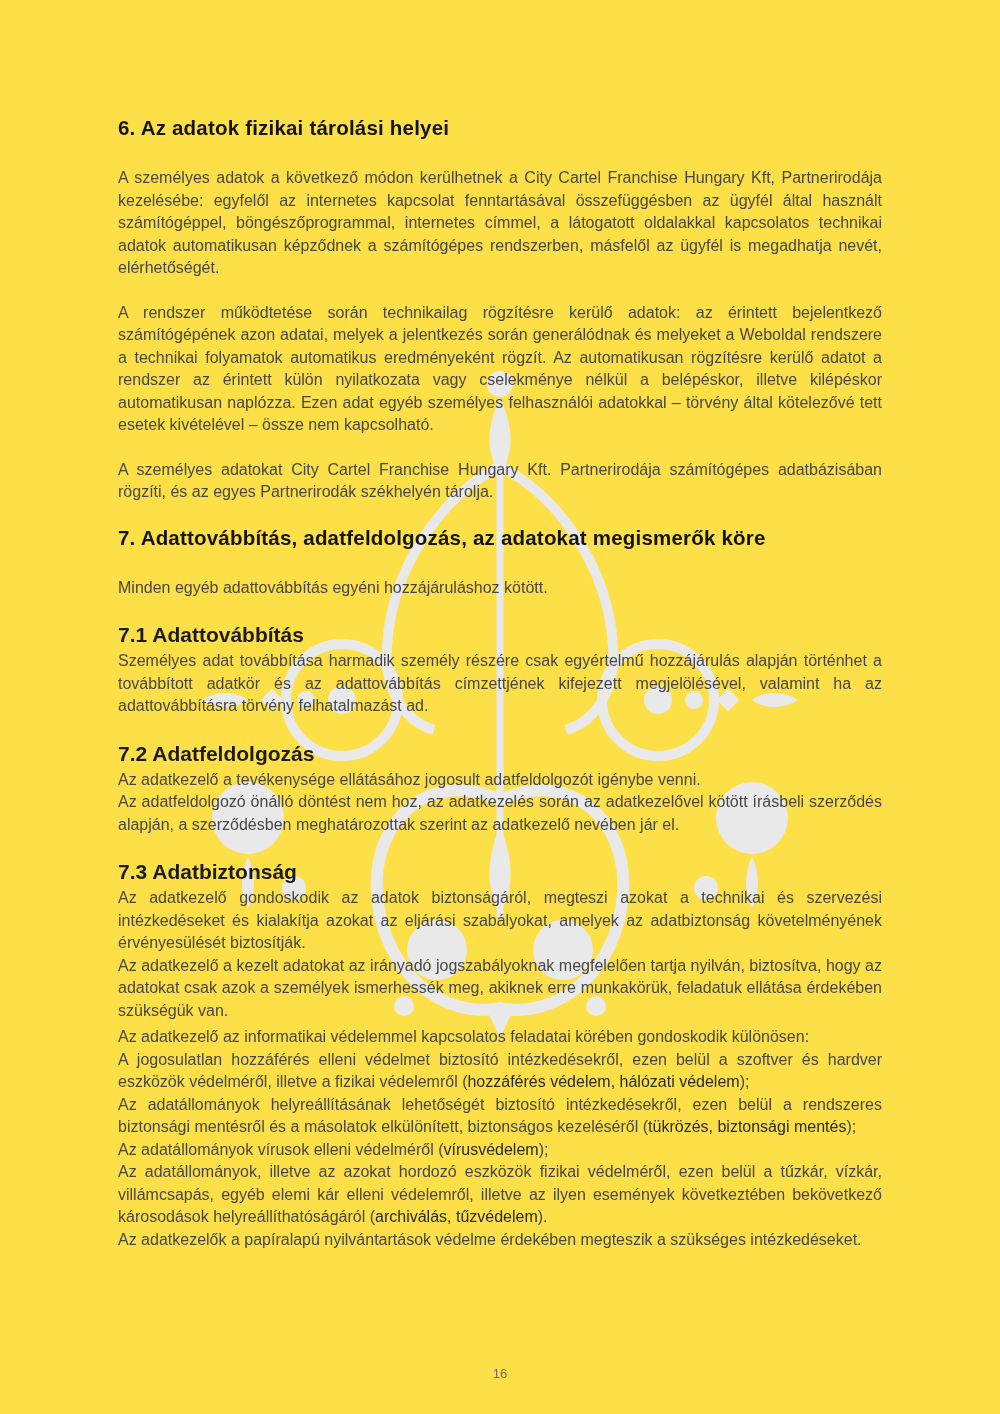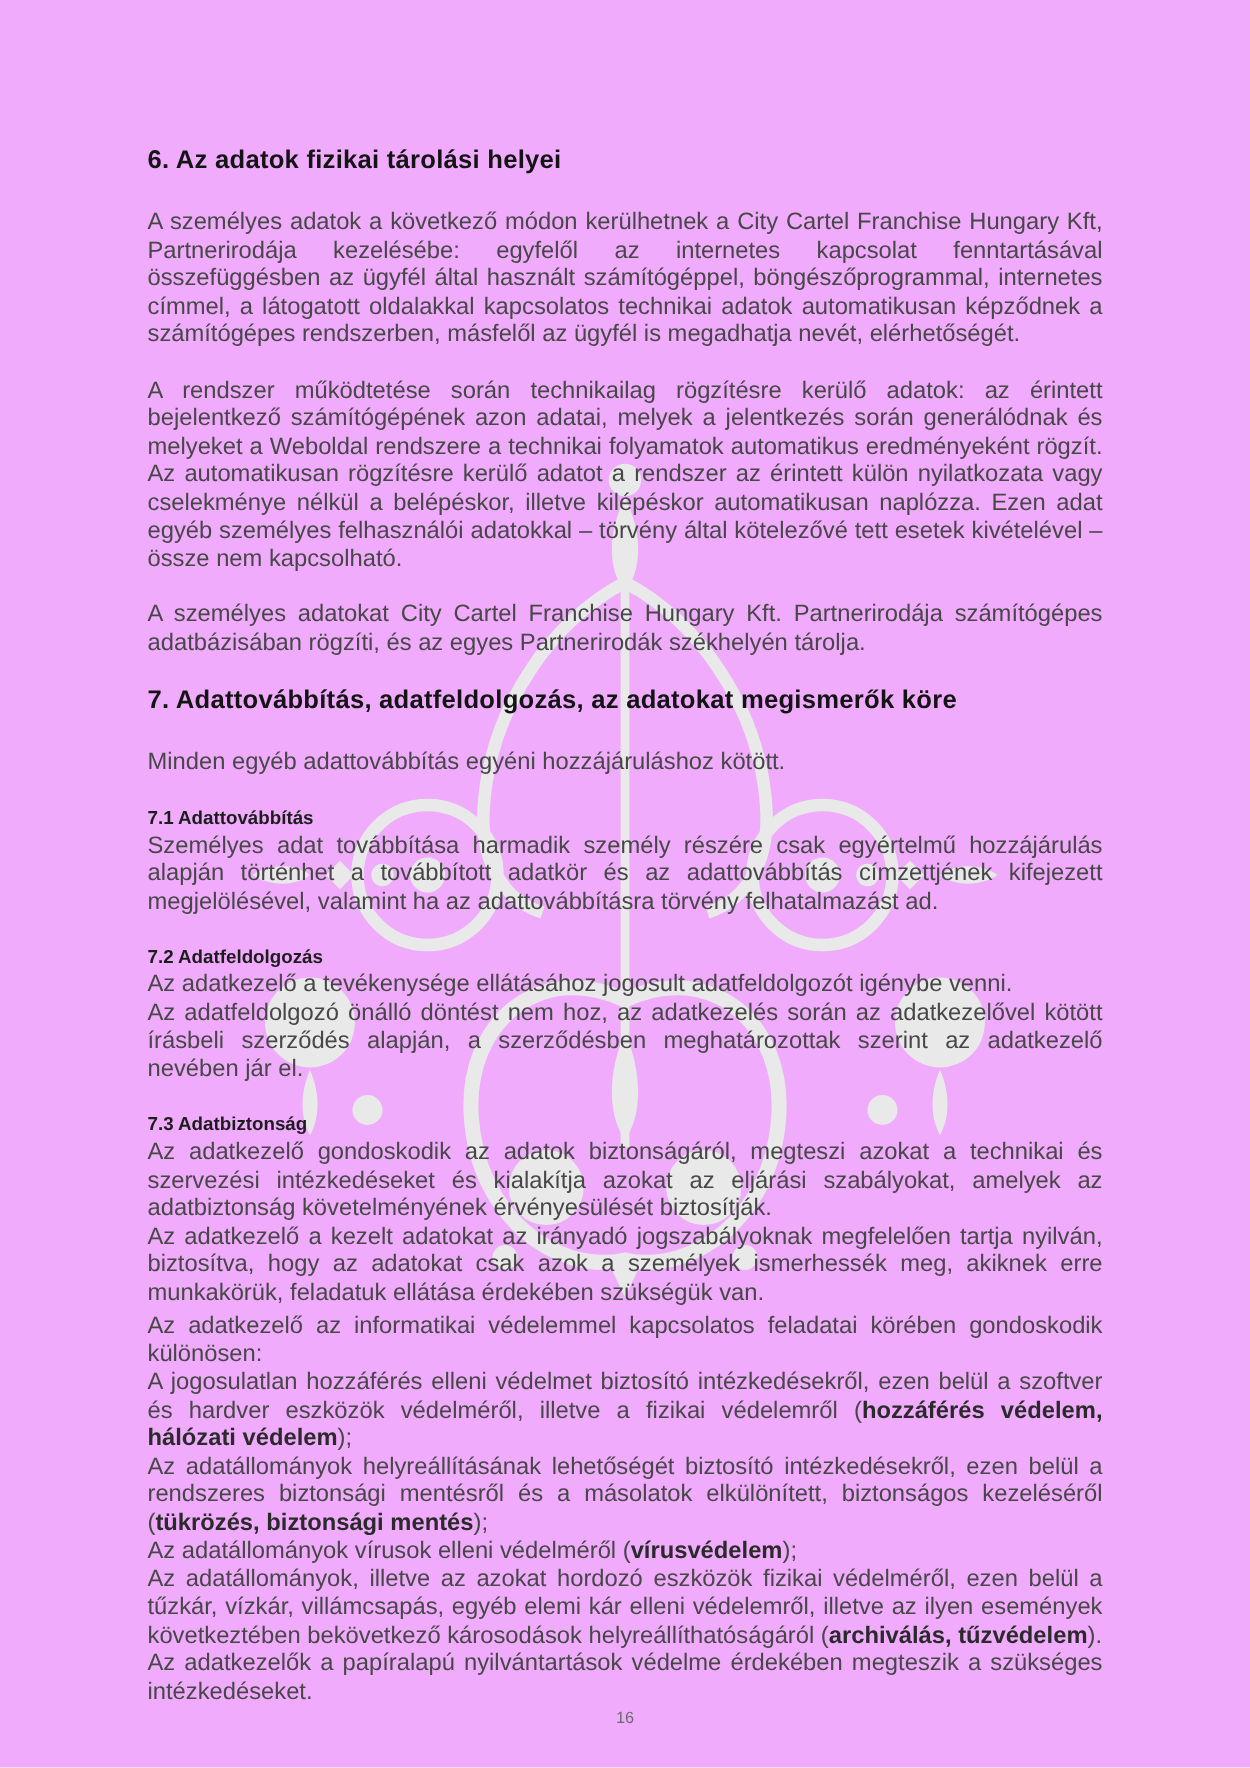--- a/index.html
+++ b/index.html
@@ -1,19 +1,19 @@
 <!DOCTYPE html>
 <html><head>
 <meta charset="utf-8">
 <style>
   html,body{margin:0;padding:0;background:#ffffff;}
   .page{
     position:relative;
     width:1000px;height:1414px;
-    background:#f0abfc;
+    background:#fde047;
     overflow:hidden;
     font-family:"Liberation Sans","DejaVu Sans",sans-serif;
     color:#474747;
   }
   .watermark{
     position:absolute;left:190px;top:348px;
     width:620px;height:730px;
     pointer-events:none;
   }
   .content{
@@ -23,34 +23,34 @@
   }
   h1{
     font-size:20.5px;
     font-weight:bold;
     color:#141414;
     margin:0 0 27px 0;
     letter-spacing:.2px;
   }
   h1.h7{margin-top:8px;}
   h2{
-    font-size:15px;
+    font-size:21px;
     font-weight:bold;
     color:#1c1c1c;
     margin:24px 0 3px 0;
   }
   p{
-    font-size:19px;
+    font-size:16px;
     line-height:22.5px;
     margin:0 0 22px 0;
     text-align:justify;
   }
   p.tight{margin-bottom:0;}
   p.gap-top{margin-top:4px;}
-  strong{font-weight:bold;color:#2a2a2a;}
+  strong{font-weight:normal;color:#2a2a2a;}
   .footer{
     position:absolute;top:1348px;left:0;
     width:100%;
     text-align:center;
     font-size:13px;
     color:#6b6b6b;
     z-index:1;
     margin-top:18px;
   }
 </style>

